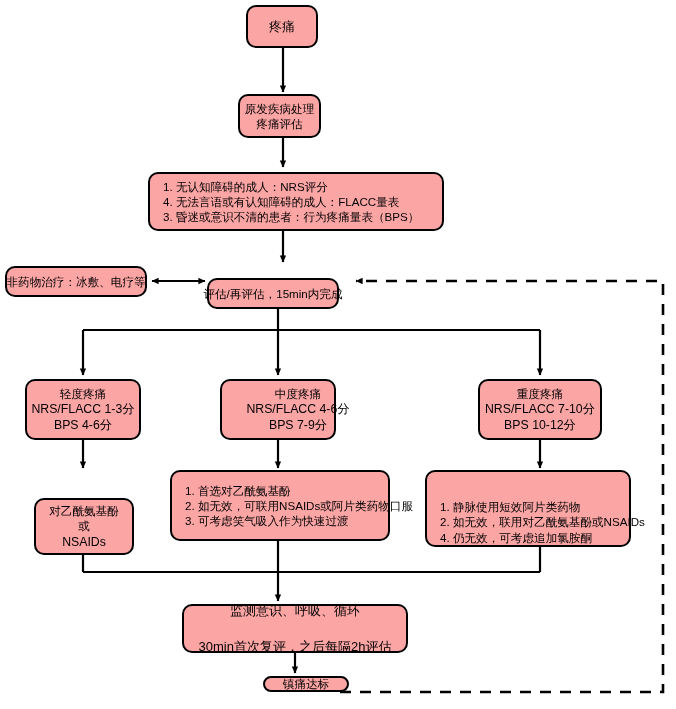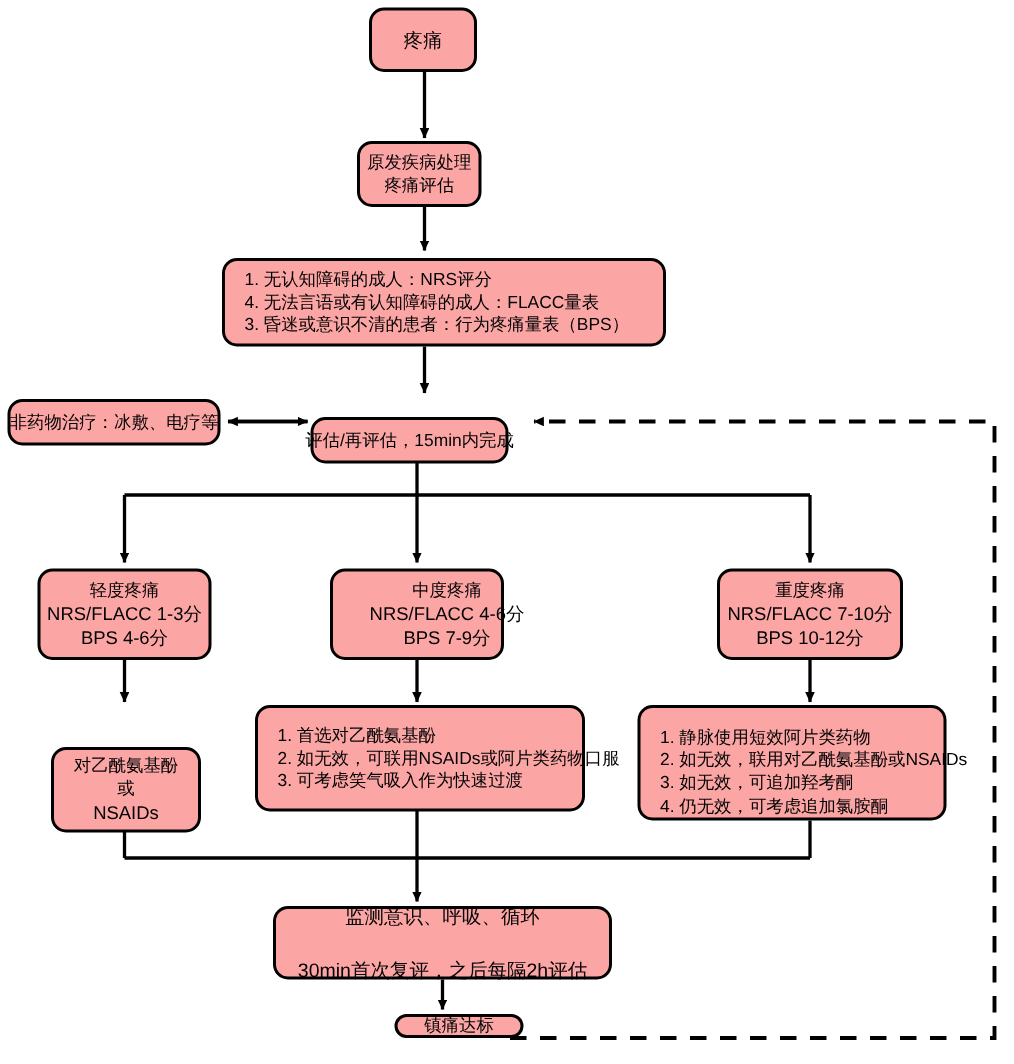--- a/index.html
+++ b/index.html
@@ -150,21 +150,20 @@
 
   <div class="node listbox" style="left:170px; top:470px; width:220px; height:71px;">
     <span class="line f11">1. 首选对乙酰氨基酚</span>
     <span class="line f11">2. 如无效，可联用NSAIDs或阿片类药物口服</span>
     <span class="line f11">3. 可考虑笑气吸入作为快速过渡</span>
   </div>
 
   <div class="node listbox" style="left:425px; top:470px; width:206px; height:77px;justify-content:flex-end;">
     <span class="line f11">1. 静脉使用短效阿片类药物</span>
     <span class="line f11">2. 如无效，联用对乙酰氨基酚或NSAIDs</span>
-    <span class="line f11">3. 如无效，可追加羟考酮</span>
     <span class="line f11">4. 仍无效，可考虑追加氯胺酮</span>
   </div>
 
   <div class="node center" style="left:182px; top:604px; width:226px; height:49px;gap:19px;">
     <span class="line f13">监测意识、呼吸、循环</span>
     <span class="line f13">30min首次复评，之后每隔2h评估</span>
   </div>
 
   <div class="node center" style="left:263px; top:676px; width:86px; height:16px;">
     <span class="line f11">镇痛达标</span>

